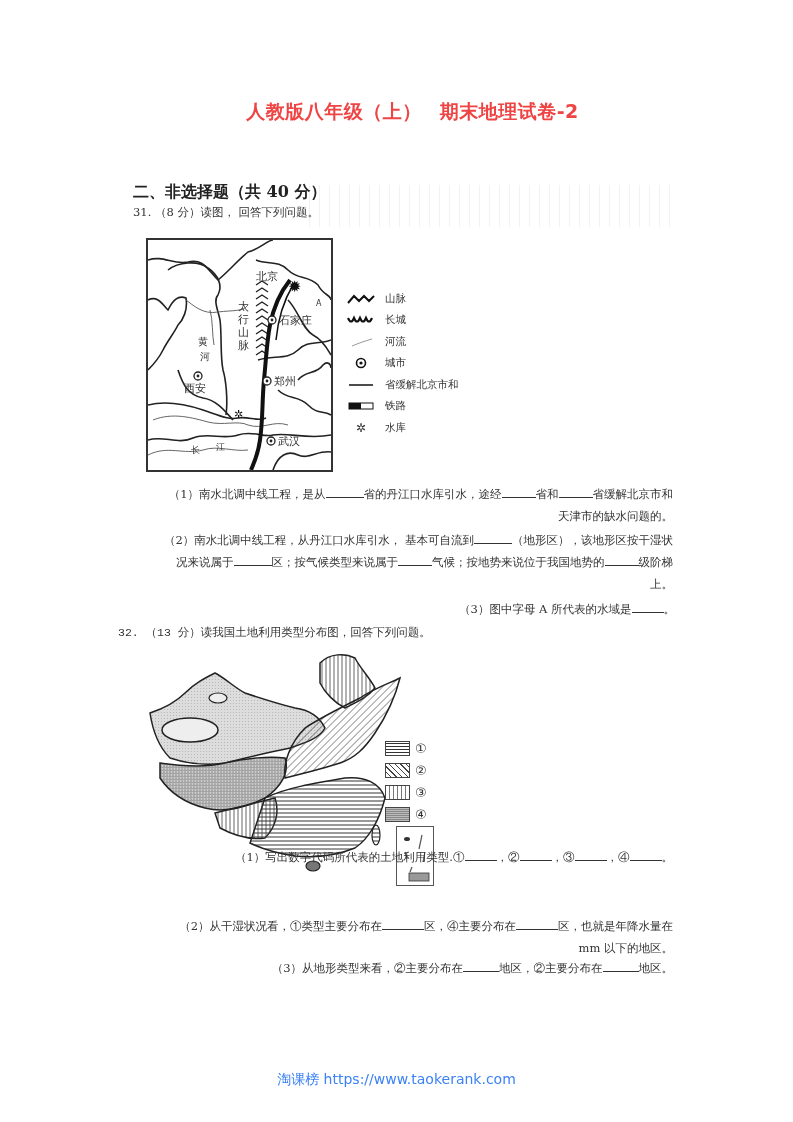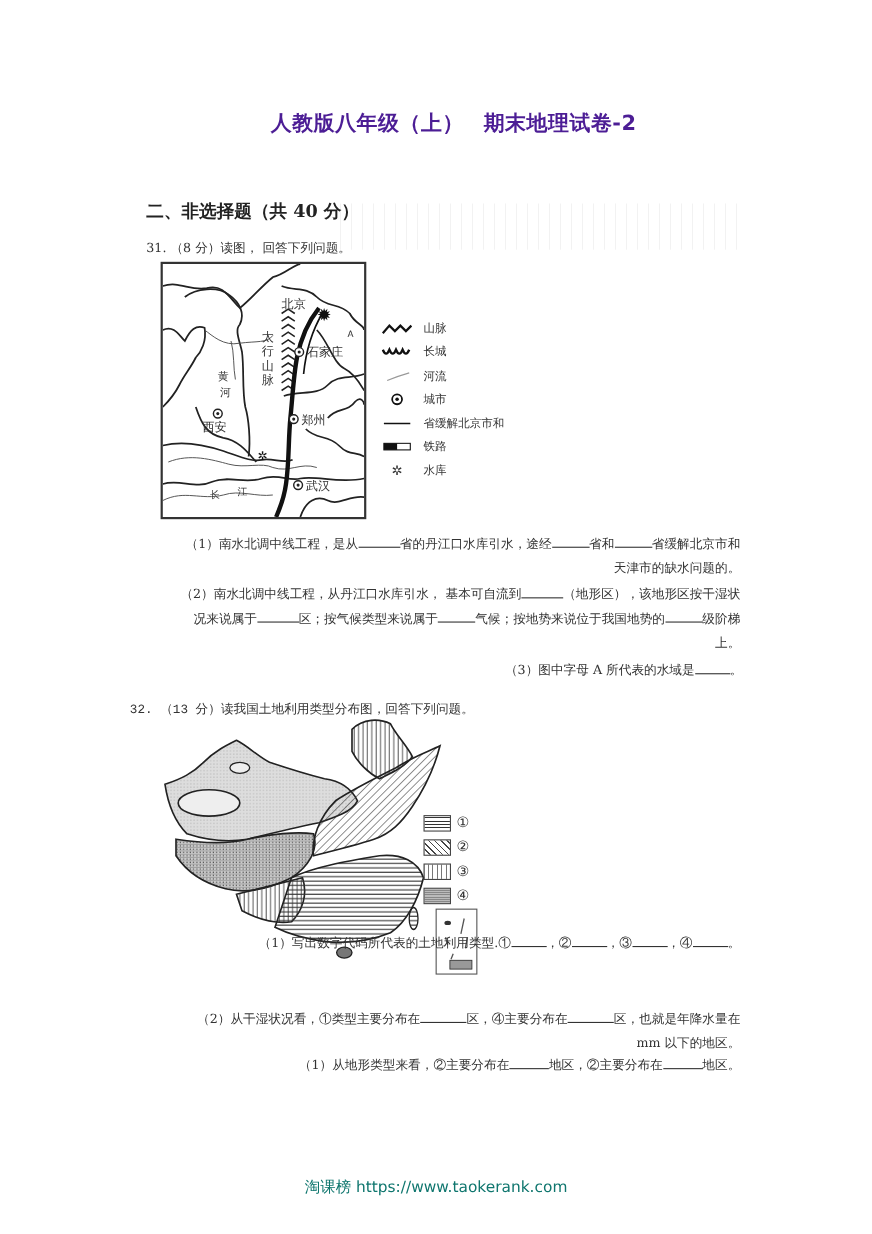--- a/index.html
+++ b/index.html
@@ -1,37 +1,37 @@
 <!DOCTYPE html>
 <html><head>
   <meta charset="utf-8">
   <style>
     html, body { margin: 0; padding: 0; background: #ffffff; }
     body { width: 793px; height: 1122px; position: relative; overflow: hidden;
            font-family: "DejaVu Serif", "Liberation Serif", serif; color: #222; }
     .abs { position: absolute; }
     .title { left: 0; width: 793px; top: 99px; text-align: center; font-family: "DejaVu Sans", "Liberation Sans", sans-serif;
-             font-size: 19px; font-weight: bold; color: #4c1d95; letter-spacing: 0.5px; padding-left: 32px; box-sizing: border-box; }
+             font-size: 19px; font-weight: bold; color: #ef4444; letter-spacing: 0.5px; padding-left: 32px; box-sizing: border-box; }
     .title .gap { display: inline-block; width: 18px; }
     .section-head { left: 133px; top: 182px; font-size: 16px; font-weight: bold; color: #222; }
-    .q { font-size: 11.5px; color: #333; line-height: 22px; margin-top: 13px; }
+    .q { font-size: 11.5px; color: #333; line-height: 22px; }
     .q-num { left: 133px; }
     .blank { display: inline-block; border-bottom: 1px solid #333; height: 12px; vertical-align: baseline; }
     .sub { left: 143px; width: 530px; font-size: 11.5px; color: #333; line-height: 22px; text-align: right; }
     .map1 { left: 146px; top: 238px; width: 187px; height: 234px; border: 2px solid #333; box-sizing: border-box; background: #fff; overflow: hidden; }
     .legend1 { left: 345px; top: 288px; width: 150px; }
     .leg-row { display: flex; align-items: center; height: 21.5px; font-size: 10.5px; color: #333; }
     .leg-sym { width: 32px; display: flex; align-items: center; justify-content: center; margin-right: 8px; }
     .map2 { left: 145px; top: 648px; width: 300px; height: 245px; }
     .legend2 { left: 385px; top: 737px; }
     .leg2-row { display: flex; align-items: center; height: 22px; }
     .swatch { width: 25px; height: 15px; border: 1.5px solid #444; margin-right: 5px; box-sizing: border-box; }
     .circ { font-size: 13px; color: #333; font-family: "DejaVu Sans", sans-serif; }
     .inset { left: 396px; top: 826px; width: 38px; height: 60px; border: 1.5px solid #555; box-sizing: border-box; }
-    .footer { left: 0; width: 793px; top: 1071px; text-align: center; font-family: "DejaVu Sans", "Liberation Sans", sans-serif; font-size: 14px; color: #0f766e; }
+    .footer { left: 0; width: 793px; top: 1071px; text-align: center; font-family: "DejaVu Sans", "Liberation Sans", sans-serif; font-size: 14px; color: #3b82f6; }
     .faint-line { left: 300px; top: 185px; width: 370px; height: 42px;
                   background: repeating-linear-gradient(90deg, transparent 0 9px, rgba(0,0,0,0.05) 9px 10px); }
   </style>
 </head>
 <body>
 
 <div class="abs title">
   <span>人教版八年级（上）</span><span class="gap"></span><span>期末地理试卷-2</span>
 </div>
 
@@ -254,16 +254,16 @@
 <div class="abs sub" style="top:846px;">
   <span>（1）写出数字代码所代表的土地利用类型.</span><span>①</span><span class="blank" style="width:32px;"></span><span>，</span><span>②</span><span class="blank" style="width:32px;"></span><span>，</span><span>③</span><span class="blank" style="width:32px;"></span><span>，</span><span>④</span><span class="blank" style="width:32px;"></span><span>。</span>
 </div>
 
 <div class="abs sub" style="top:915px;">
   <span>（2）从干湿状况看，①类型主要分布在</span><span class="blank" style="width:42px;"></span><span>区，④主要分布在</span><span class="blank" style="width:42px;"></span><span>区，也就是年降水量在</span><br>
   <span style="margin-left:-4px;">mm 以下的地区。</span>
 </div>
 
 <div class="abs sub" style="top:957px;">
-  <span>（1）从地形类型来看，②主要分布在</span><span class="blank" style="width:36px;"></span><span>地区，②主要分布在</span><span class="blank" style="width:36px;"></span><span>地区。</span>
+  <span>（3）从地形类型来看，②主要分布在</span><span class="blank" style="width:36px;"></span><span>地区，②主要分布在</span><span class="blank" style="width:36px;"></span><span>地区。</span>
 </div>
 
 <div class="abs footer">淘课榜 https://www.taokerank.com</div>
 
 </body></html>

